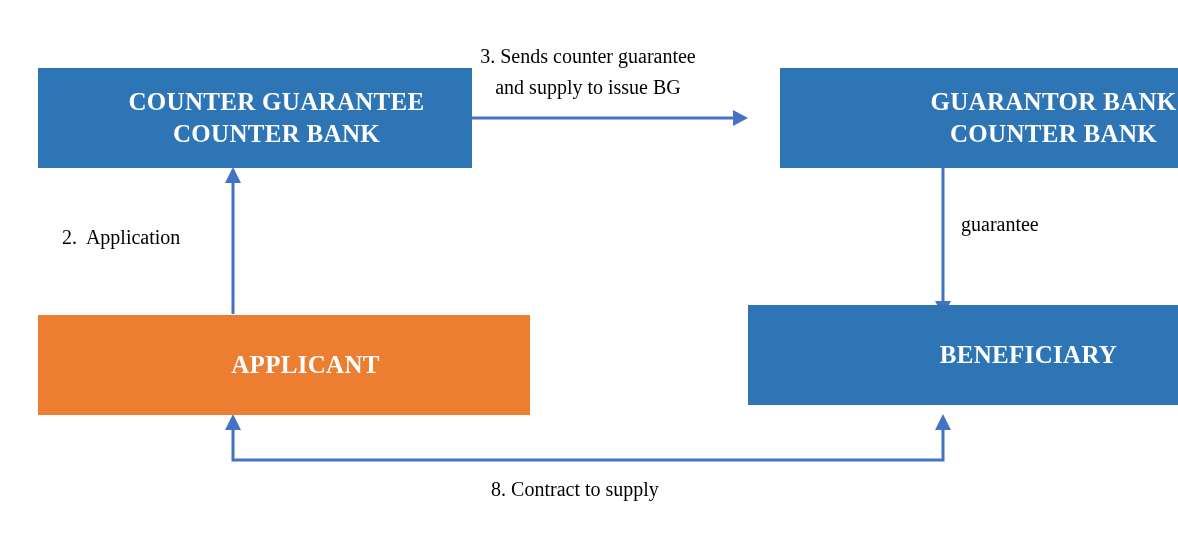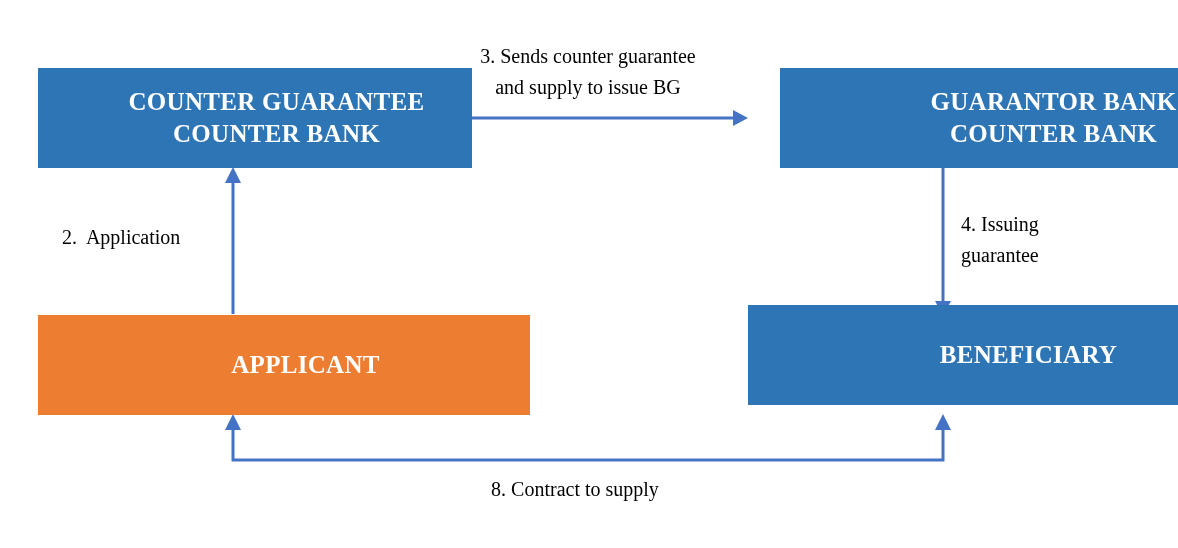--- a/index.html
+++ b/index.html
@@ -96,19 +96,18 @@
   </div>
 
   <div class="flow-label" id="label-send">
     <span style="display:block">3. Sends counter guarantee</span>
     <span style="display:block">and supply to issue BG</span>
   </div>
 
   <div class="flow-label" id="label-application">2.  Application</div>
 
   <div class="flow-label" id="label-issuing">
-    <span style="display:block">4. Issuing</span>
     <span style="display:block">guarantee</span>
   </div>
 
   <div class="flow-label" id="label-contract">8. Contract to supply</div>
 
 </div>
 
 </body></html>

